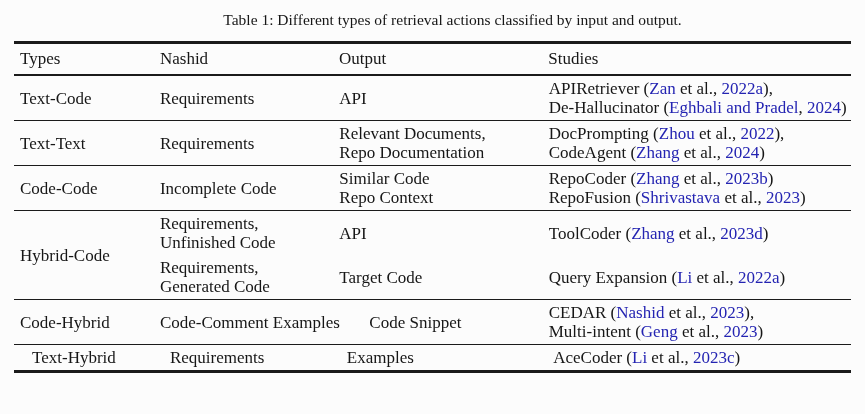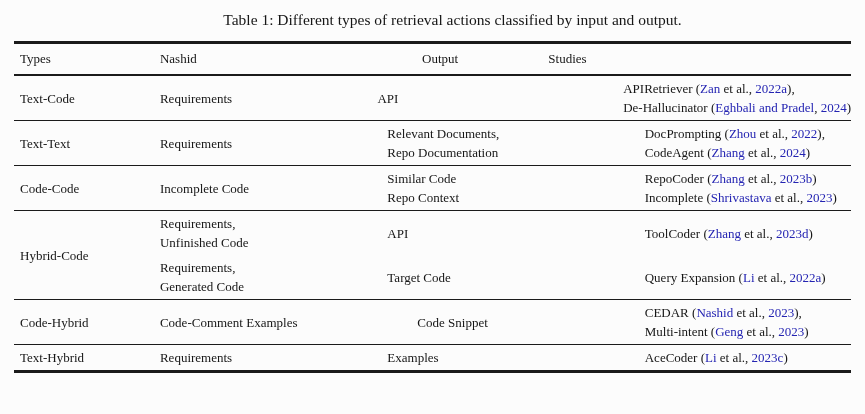--- a/index.html
+++ b/index.html
@@ -14,55 +14,54 @@
     text-align:center;
     font-size:15.5px;
     line-height:20px;
     padding-top:10px;
     margin-left:40px;
   }
   .table {
     margin:11px 14px 0 14px;
     border-top:3px solid var(--rule,#1b1b1b);
     border-bottom:3px solid var(--rule,#1b1b1b);
-    font-size:13px;
+    font-size:17px;
   }
   .thead {
     display:flex;
     border-bottom:2px solid var(--rule,#1b1b1b);
     padding:5px 0 6px 0;
   }
   .hcell { line-height:19px; }
   .h0 { width:16.6%; padding-left:6px; }
   .h1 { width:21.4%; padding-left:7px; }
-  .h2 { width:25%;   padding-left:7px;text-align:center; }
+  .h2 { width:25%;   padding-left:7px; }
   .h3 { flex:1;      padding-left:7px; }
   .trow {
     display:flex;
     border-bottom:1.7px solid var(--rule,#1b1b1b);
   }
-  .trow:last-child { border-bottom:none; }
+  .trow:last-child { border-bottom:none;margin-left:12px; }
   .c-type {
     width:16.6%;
     display:flex;
     align-items:center;
     padding-left:6px;
     line-height:19px;
   }
   .groups {
     flex:1;
     display:flex;
     flex-direction:column;
     justify-content:center;
   }
   .group {
     flex:1;
     display:flex;
     padding:3px 0;
-    gap:48px;
   }
   .cell {
     display:flex;
     flex-direction:column;
     justify-content:center;
   }
   .g-input  { width:25.7%; padding-left:7px; }
   .g-output { width:30%;   padding-left:7px; }
   .g-studies{ flex:1;      padding-left:7px; }
   .line { line-height:19px; white-space:nowrap; }
@@ -123,21 +122,21 @@
             <div class="group">
               <div class="cell g-input">
                 <div class="line">Incomplete Code</div>
               </div>
               <div class="cell g-output">
                 <div class="line">Similar Code</div>
                 <div class="line">Repo Context</div>
               </div>
               <div class="cell g-studies">
                 <div class="line"><span>RepoCoder (</span><span class="cite">Zhang</span><span> et al., </span><span class="cite">2023b</span><span>)</span></div>
-                <div class="line"><span>Incomplete (</span><span class="cite">Shrivastava</span><span> et al., </span><span class="cite">2023</span><span>)</span></div>
+                <div class="line"><span>RepoFusion (</span><span class="cite">Shrivastava</span><span> et al., </span><span class="cite">2023</span><span>)</span></div>
               </div>
             </div>
           </div>
         </div>
         <div class="trow">
           <div class="c-type">Hybrid-Code</div>
           <div class="groups">
             <div class="group">
               <div class="cell g-input">
                 <div class="line">Requirements,</div>

